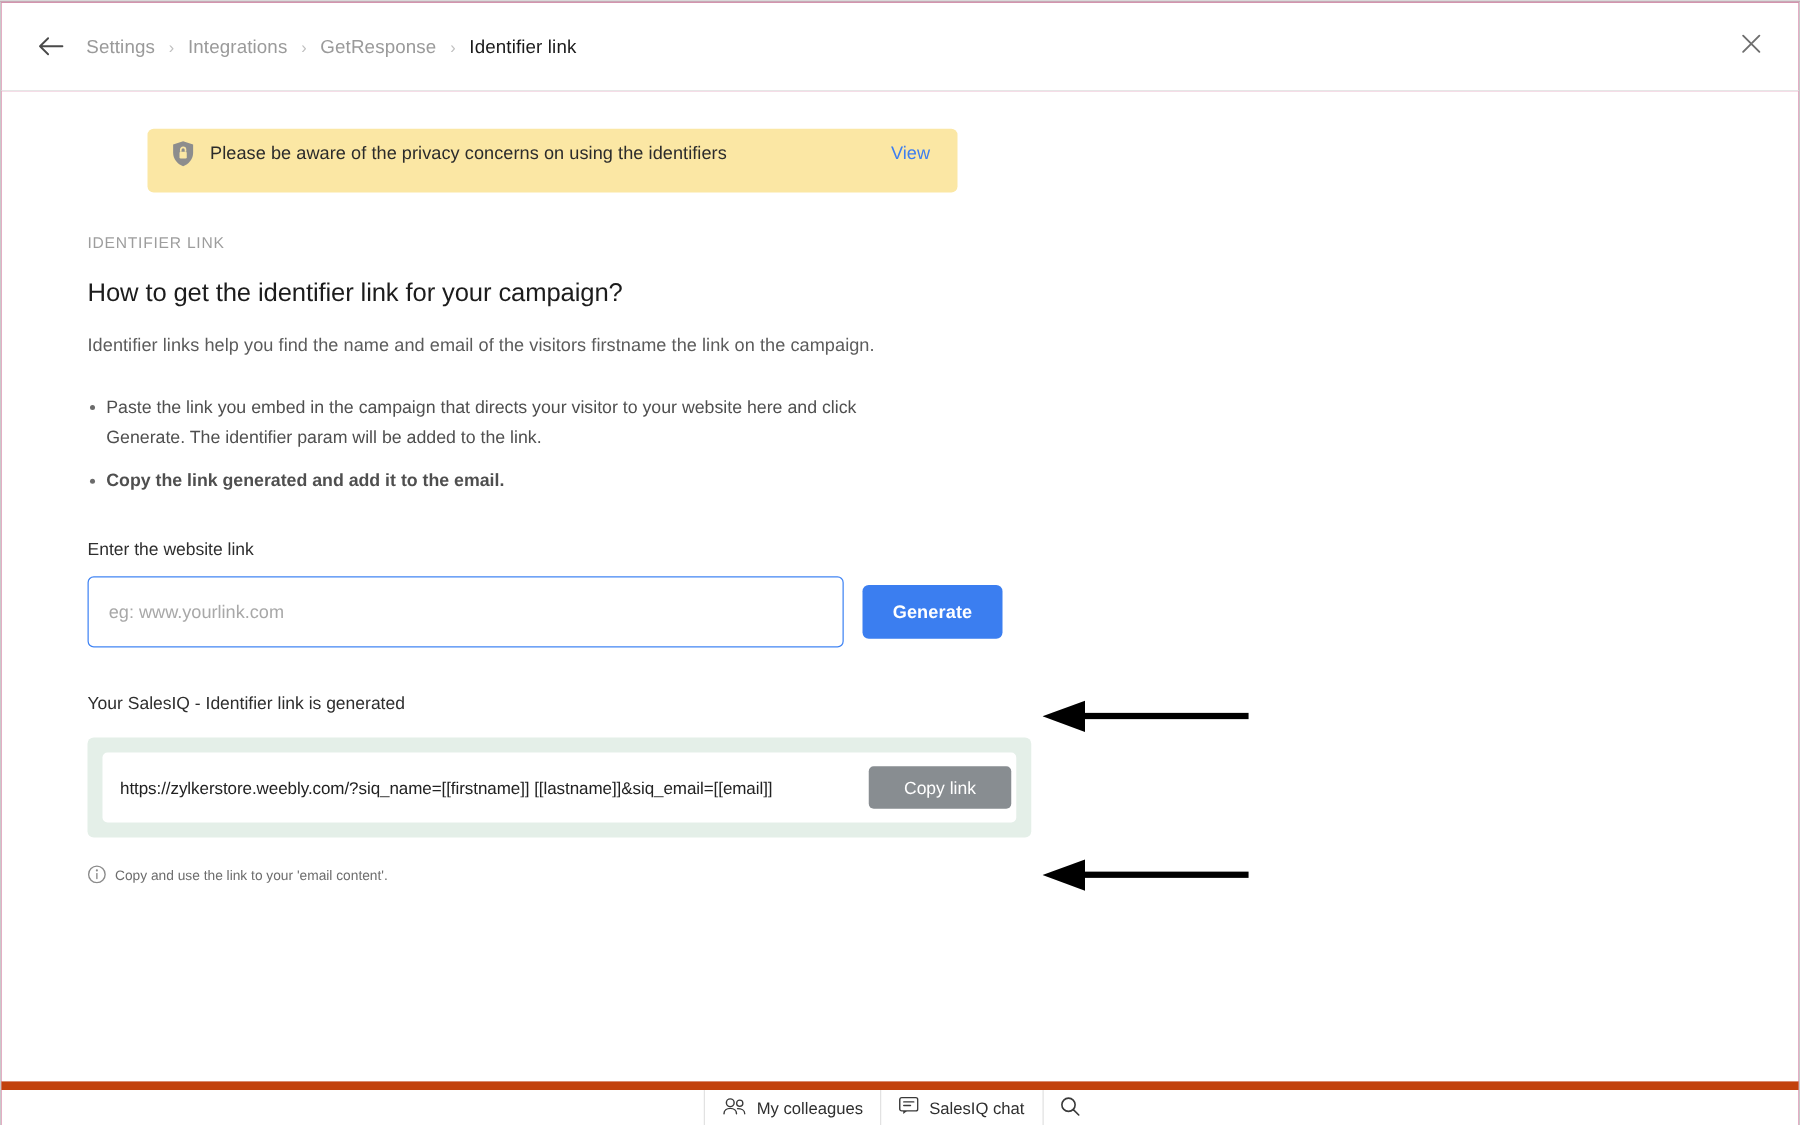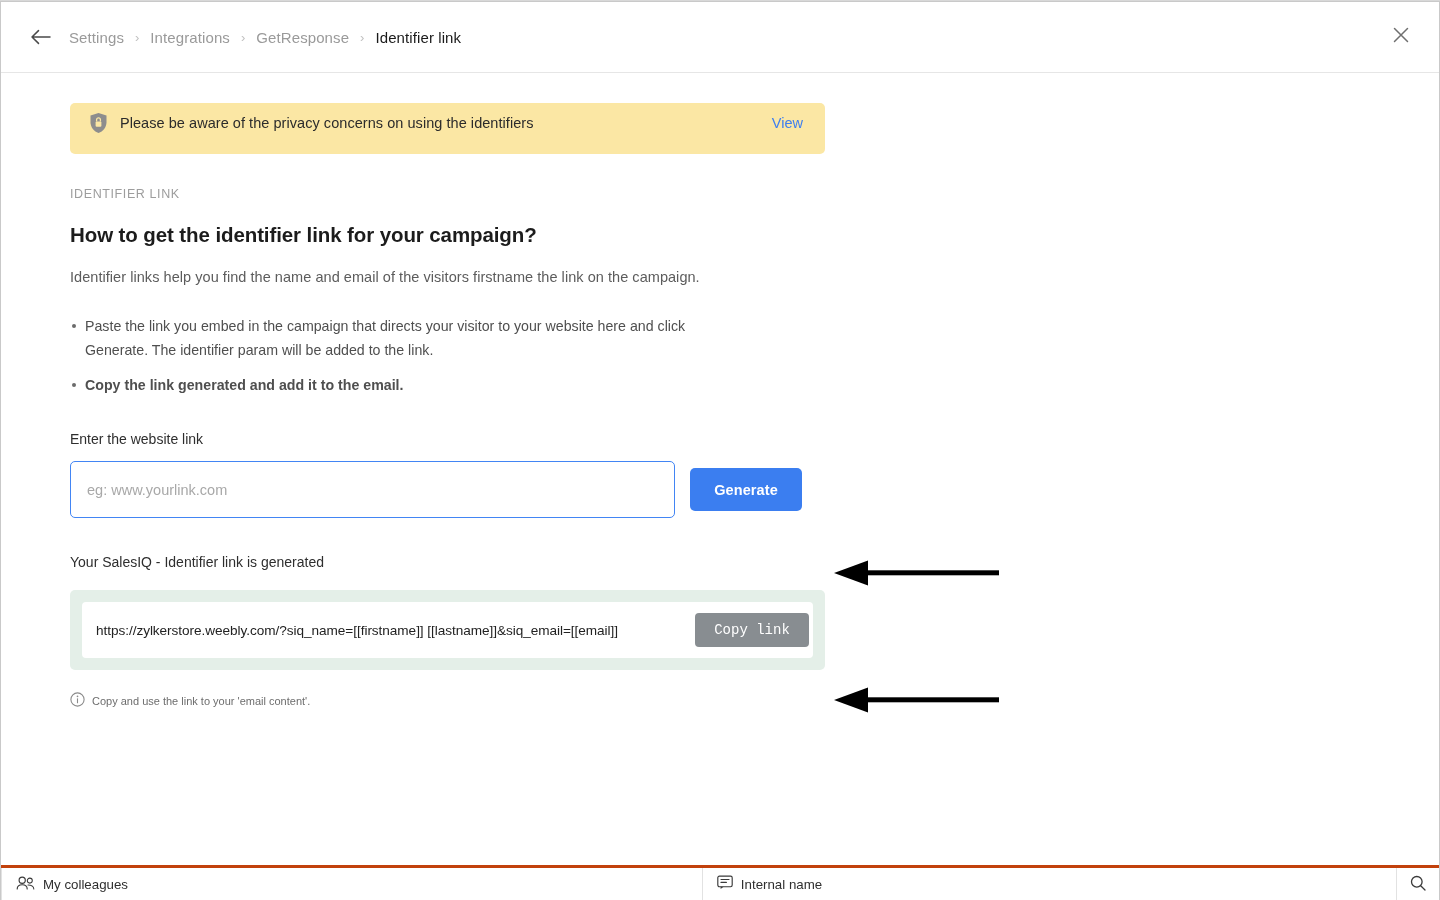--- a/index.html
+++ b/index.html
@@ -90,28 +90,29 @@
 
   .content {
     position: absolute;
     left: 69px;
     top: 30px;
     width: 760px;
   }
 
   
   .banner {
-    width: 755px;
+    width: 648px;
     min-height: 51px;
     background: #fbe7a4;
     border-radius: 5px;
     display: flex;
     align-items: center;
     padding: 0 22px 12px 19px;
     margin-bottom: 33px;
+    margin-left: 48px;
   }
   .banner-icon {
     flex: 0 0 auto;
     margin-right: 12px;
     display: flex; align-items: center;
   }
   .banner-text {
     flex: 1 1 auto;
     font-size: 14.5px;
     color: #2b2b2b;
@@ -128,21 +129,21 @@
   .section-label {
     font-size: 12.5px;
     letter-spacing: .6px;
     color: #9d9d9d;
     text-transform: uppercase;
     margin-bottom: 22px;
   }
 
   .page-title {
     font-size: 20.5px;
-    font-weight: 700;
+    font-weight: 400;
     color: #1c1c1c;
     letter-spacing: -.1px;
     margin-bottom: 22px;
   }
 
   .subtitle {
     font-size: 14.5px;
     color: #5c5c5c;
     letter-spacing: .05px;
     margin-bottom: 29px;
@@ -247,21 +248,21 @@
   }
   .copy-btn {
     flex: 0 0 auto;
     width: 114px;
     height: 34px;
     background: #888d91;
     color: #ffffff;
     border: none;
     border-radius: 4px;
     font-size: 14px;
-    font-family: Liberation Mono, monospace;
+    font-family: Liberation Sans, sans-serif;
     cursor: pointer;
   }
 
   
   .footnote {
     display: flex;
     align-items: center;
     gap: 7px;
     margin-top: 22px;
     font-size: 11px;
@@ -273,24 +274,24 @@
     position: absolute;
     pointer-events: none;
   }
   .arrow-1 { left: 833px; top: 486px; }
   .arrow-2 { left: 833px; top: 613px; }
 
   
   .footer {
     flex: 0 0 35px;
     height: 35px;
-    border-top: 3px solid #c2410c;
+    border-top: 7px solid #c2410c;
     background: #ffffff;
     display: flex;
-    justify-content: space-between;
+    justify-content: center;
     align-items: stretch;
   }
   .footer-item {
     display: flex;
     align-items: center;
     gap: 8px;
     padding: 0 14px;
     border-left: 1px solid #e2e2e2;
     font-size: 13.3px;
     color: #2f2f2f;
@@ -418,21 +419,21 @@
     </div>
 
     <div class="footer-item">
       <span>
         <svg width="16" height="15" viewBox="0 0 16 15" fill="none">
           <rect x=".8" y="1.1" width="14.4" height="10.6" rx="1.6" stroke="#3a3a3a" stroke-width="1.15"></rect>
           <path d="M3.6 11.7v2.4l3-2.4" fill="#3a3a3a"></path>
           <path d="M4 4.5h8M4 7.4h5.4" stroke="#3a3a3a" stroke-width="1.15" stroke-linecap="round"></path>
         </svg>
       </span>
-      <span>Internal name</span>
+      <span>SalesIQ chat</span>
     </div>
 
     <div class="footer-item icon-only">
       <span>
         <svg width="16" height="16" viewBox="0 0 16 16" fill="none">
           <circle cx="6.8" cy="6.8" r="5.3" stroke="#3a3a3a" stroke-width="1.3"></circle>
           <path d="M10.7 10.7L15 15" stroke="#3a3a3a" stroke-width="1.3" stroke-linecap="round"></path>
         </svg>
       </span>
     </div>

